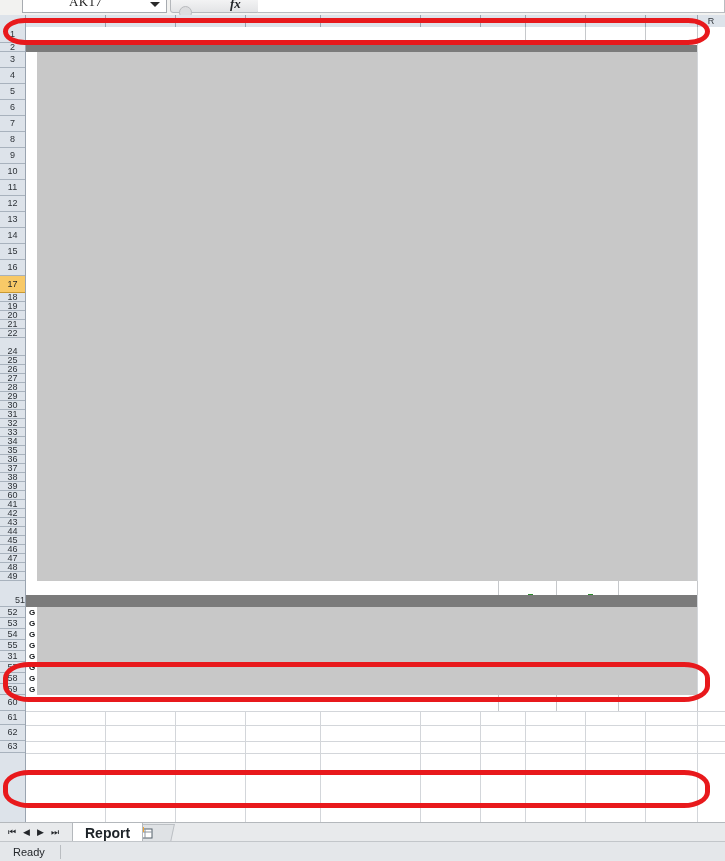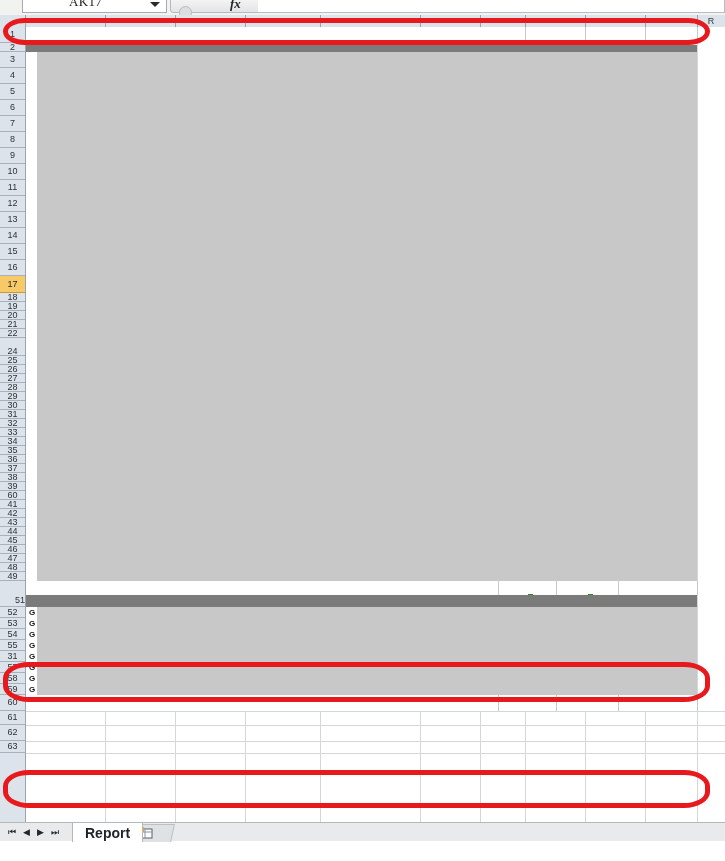--- a/index.html
+++ b/index.html
@@ -485,14 +485,18 @@
     <svg class="insert-icon" viewBox="0 0 16 13">
       <rect x="3" y="2" width="11" height="9" fill="#ffffff" stroke="#55606b" stroke-width="1"></rect>
       <line x1="3" y1="5" x2="14" y2="5" stroke="#8a939c" stroke-width="1"></line>
       <line x1="7" y1="2" x2="7" y2="11" stroke="#8a939c" stroke-width="1"></line>
       <path d="M0 0 L6 0 L6 5 L0 5 Z" fill="#f0a431"></path>
       <path d="M1 1 L5 1 M1 3 L5 3" stroke="#ffffff" stroke-width="1"></path>
     </svg>
     <div class="sheet-tab">Report</div>
   </div>
 
+  <div class="statusbar">
+    <div class="status-text">Ready</div>
+    <div class="status-sep"></div>
+  </div>
 
 </div>
 
 </body></html>

